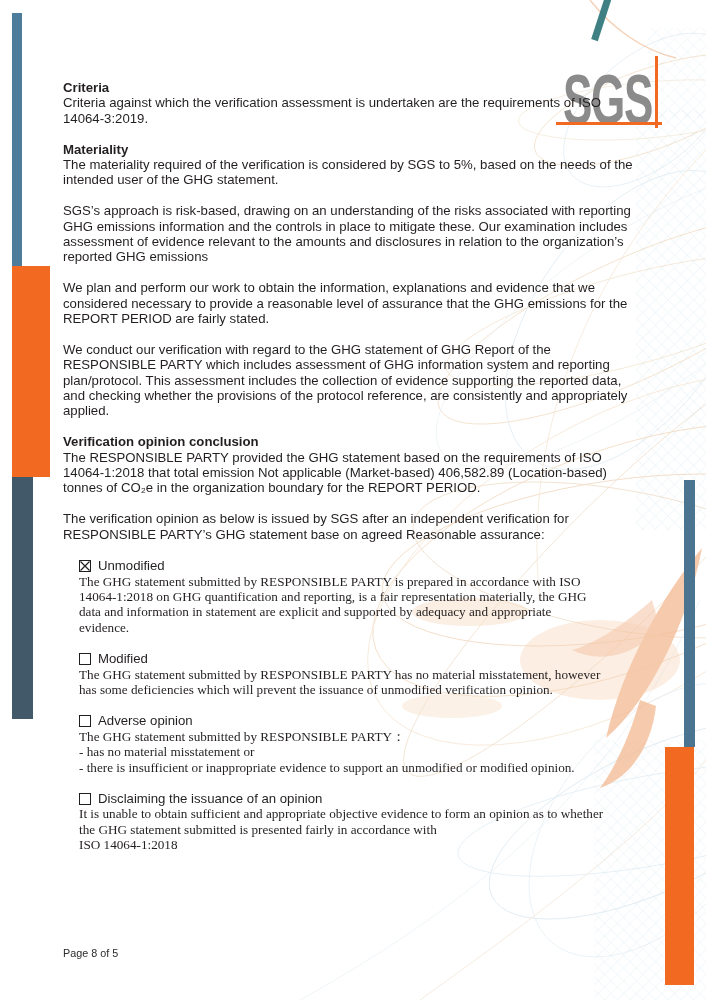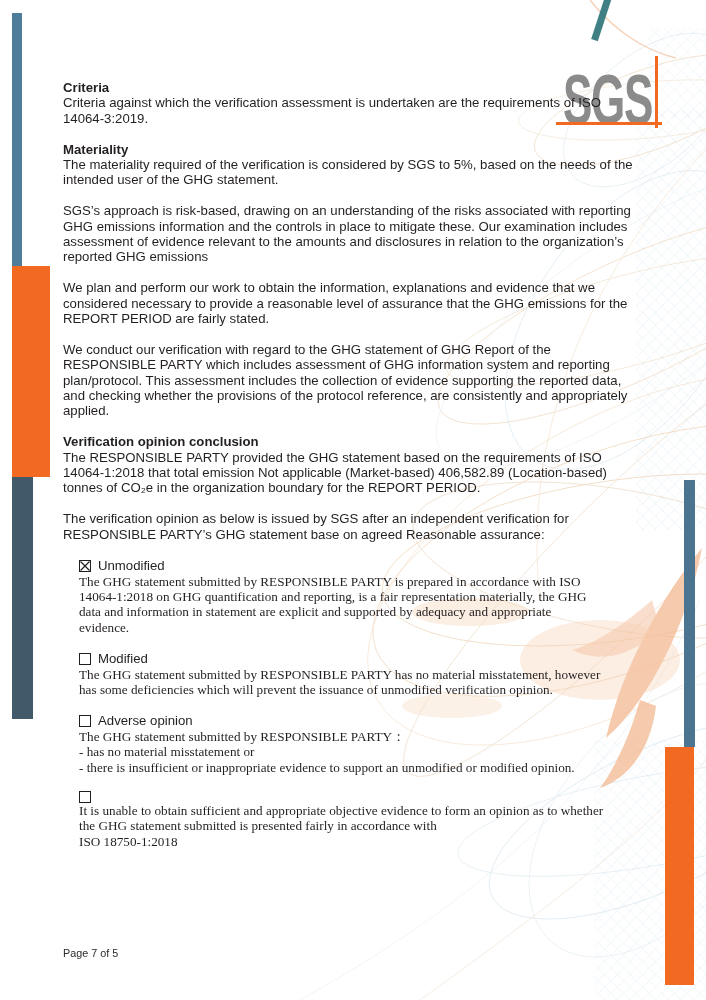--- a/index.html
+++ b/index.html
@@ -153,23 +153,24 @@
         <span class="opt-label">Adverse opinion</span>
       </div>
       <p class="opt-body">The GHG statement submitted by RESPONSIBLE PARTY：
 - has no material misstatement or
 - there is insufficient or inappropriate evidence to support an unmodified or modified opinion.</p>
     </div>
 
     <div class="option">
       <div class="opt-label-row">
         <span class="checkbox"></span>
+        <span class="opt-label">Disclaiming the issuance of an opinion</span>
       </div>
       <p class="opt-body">It is unable to obtain sufficient and appropriate objective evidence to form an opinion as to whether
 the GHG statement submitted is presented fairly in accordance with
-ISO 18750-1:2018</p>
+ISO 14064-1:2018</p>
     </div>
 
   </div>
 
-  <div class="footer">Page 7 of 5</div>
+  <div class="footer">Page 8 of 5</div>
 
 </div>
 
 </body></html>

